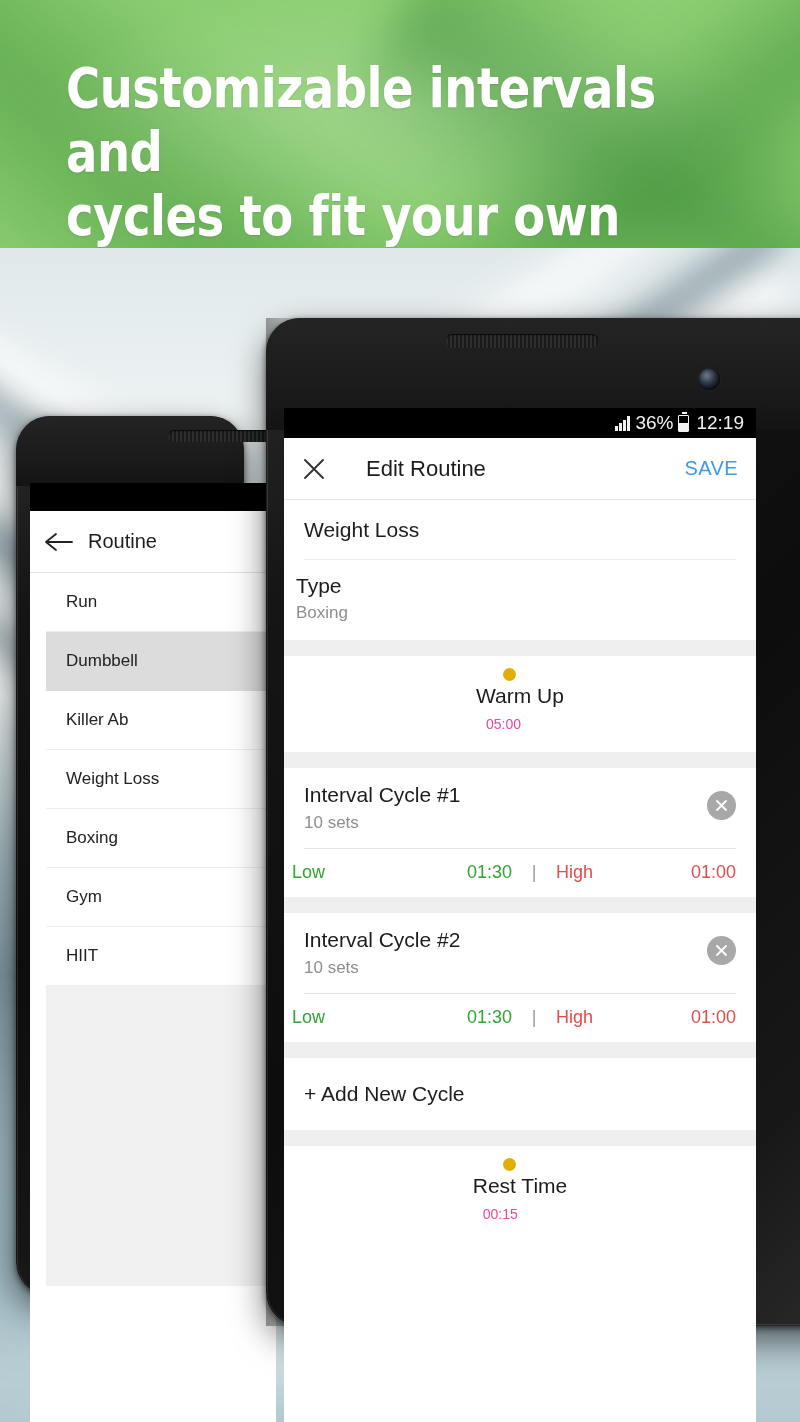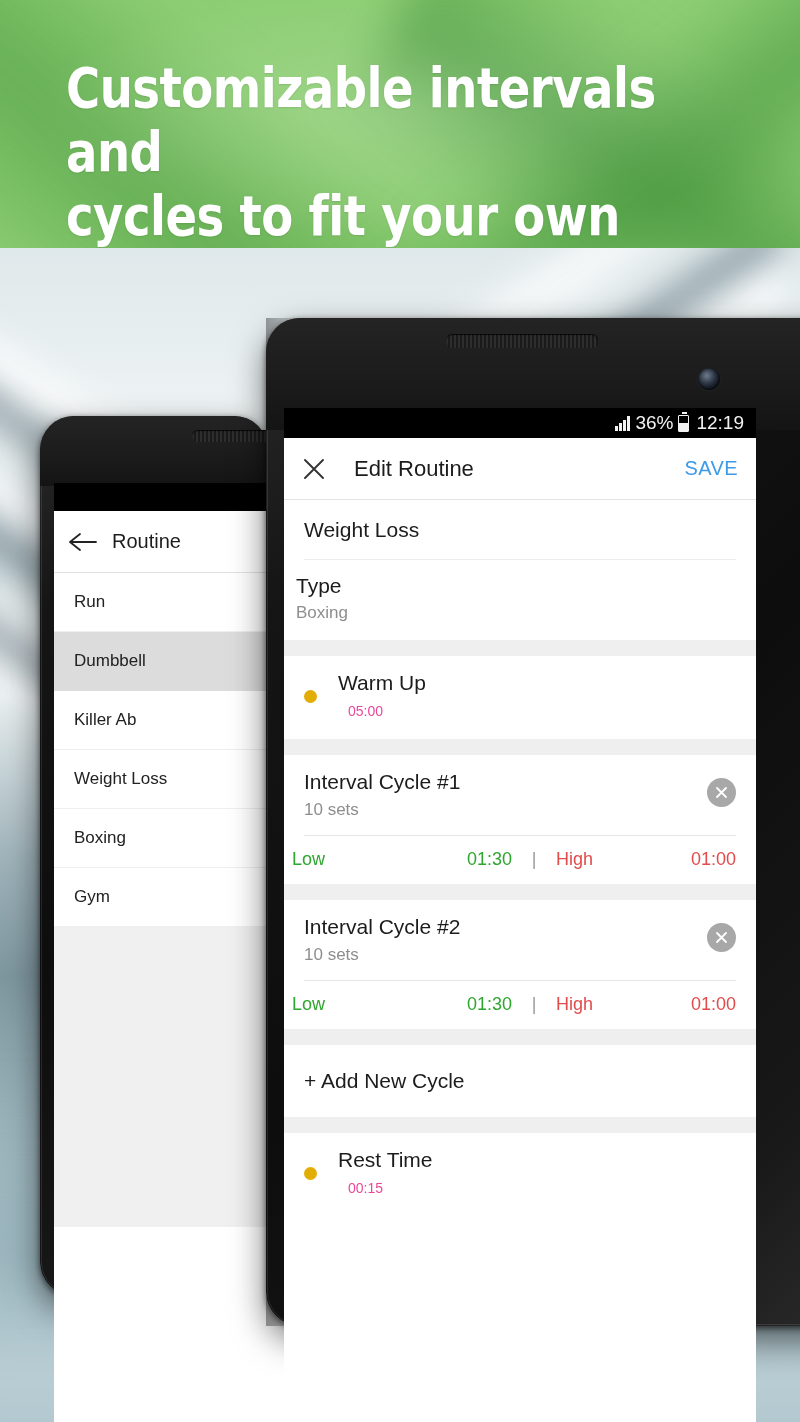--- a/index.html
+++ b/index.html
@@ -115,34 +115,34 @@
   .camera{
     position:absolute; border-radius:50%;
     background:radial-gradient(circle at 40% 35%, #6d7b8c 0%, #2b3441 42%, #10141c 70%, #0a0c10 100%);
     box-shadow:0 0 0 2px #1e1e1e, inset 0 0 3px rgba(0,0,0,.9);
   }
   .screen{
     position:absolute; overflow:hidden; background:#ffffff;
   }
 
   
-  #phone-left{ left:40px; top:416px; width:228px; height:880px; }
+  #phone-left{ left:16px; top:416px; width:228px; height:880px; }
   #phone-left .bezel-top{ height:70px; }
   #phone-left .speaker{ left:152px; top:14px; width:120px; height:12px; }
   #phone-left .screen{ left:14px; top:67px; width:246px; height:1181px; }
 
   .lp-status{ height:28px; background:#000; }
   .lp-appbar{
     height:62px; background:#fff; display:flex; align-items:center;
     border-bottom:1px solid #e2e2e2;
   }
   .lp-back{ width:58px; display:flex; align-items:center; justify-content:center; }
   .lp-back svg{ display:block; }
   .lp-title{ font-size:20px; color:#1d1d1d; }
-  .lp-list{ background:#fff; }
+  .lp-list{ background:#fff;padding-left:16px; }
   .lp-item{
     height:59px; display:flex; align-items:center; padding-left:20px;
     font-size:17px; color:#222; border-bottom:1px solid #eeeeee;
     background:#fff;
   }
   .lp-item.selected{ background:#dcdcdc; border-bottom-color:#dcdcdc; }
   .lp-filler{ background:#f0f0f0; height:300px; }
 
   
   #phone-right{ left:266px; top:318px; width:608px; height:1008px; }
@@ -165,32 +165,32 @@
     border-radius:1px; margin:0 4px 0 2px;
   }
   .batt::before{ content:""; position:absolute; left:3px; top:-4px; width:5px; height:2.5px; background:#f2f2f2; }
   .batt::after{ content:""; position:absolute; left:0; right:0; bottom:0; height:50%; background:#f2f2f2; }
 
   .rp-appbar{
     height:62px; background:#fff; display:flex; align-items:center;
     border-bottom:1px solid #e4e4e4; padding:0 18px;
   }
   .rp-close{ width:44px; display:flex; align-items:center; }
-  .rp-apptitle{ font-size:22px; color:#1c1c1c; margin-left:8px; flex:1; }
+  .rp-apptitle{ font-size:22px; color:#1c1c1c; margin-left:20px; flex:1; }
   .rp-save{ font-size:20px; color:#3c9ae8; letter-spacing:.4px; }
 
   .row-white{ background:#fff; padding:0 20px; }
   .rp-name{ height:60px; display:flex; align-items:center; font-size:21px; color:#1c1c1c; border-bottom:1px solid #ededed; }
   .rp-type{ padding:12px 12px 14px; }
   .rp-type .lbl{ font-size:21px; color:#1c1c1c; line-height:28px; }
   .rp-type .val{ font-size:17px; color:#8e8e8e; line-height:26px; }
 
   .gap{ background:#efefef; height:16px; }
 
-  .seg-row{ background:#fff; display:flex; align-items:center; padding:12px 20px 14px 20px; }
+  .seg-row{ background:#fff; display:flex; align-items:center; padding:12px 20px 14px 20px;flex-direction:column; }
   .seg-dot{ width:13px; height:13px; border-radius:50%; background:#e2ad04; flex:0 0 auto; margin-right:21px; }
   .seg-txt .t{ font-size:21px; color:#1c1c1c; line-height:30px; }
   .seg-txt .s{ font-size:14px; color:#ec4899; line-height:27px;margin-left:10px; }
 
   .cyc{ background:#fff; }
   .cyc-head{ display:flex; align-items:flex-start; padding:12px 20px 12px 20px; }
   .cyc-head .info{ flex:1; }
   .cyc-head .t{ font-size:21px; color:#1c1c1c; line-height:30px; }
   .cyc-head .s{ font-size:17px; color:#8e8e8e; line-height:26px; }
   .del{
@@ -258,20 +258,21 @@
       </div>
       <div class="lp-title">Routine</div>
     </div>
     <div class="lp-list">
       <div class="lp-item">Run</div>
       <div class="lp-item selected">Dumbbell</div>
       <div class="lp-item">Killer Ab</div>
       <div class="lp-item">Weight Loss</div>
       <div class="lp-item">Boxing</div>
       <div class="lp-item">Gym</div>
+      <div class="lp-item">HIIT</div>
       <div class="lp-filler"></div>
     </div>
   </div>
 </div>
 
 <div class="overlap-shadow"></div>
 
 <div class="phone" id="phone-right">
   <div class="phone-body"></div>
   <div class="bezel-top">

